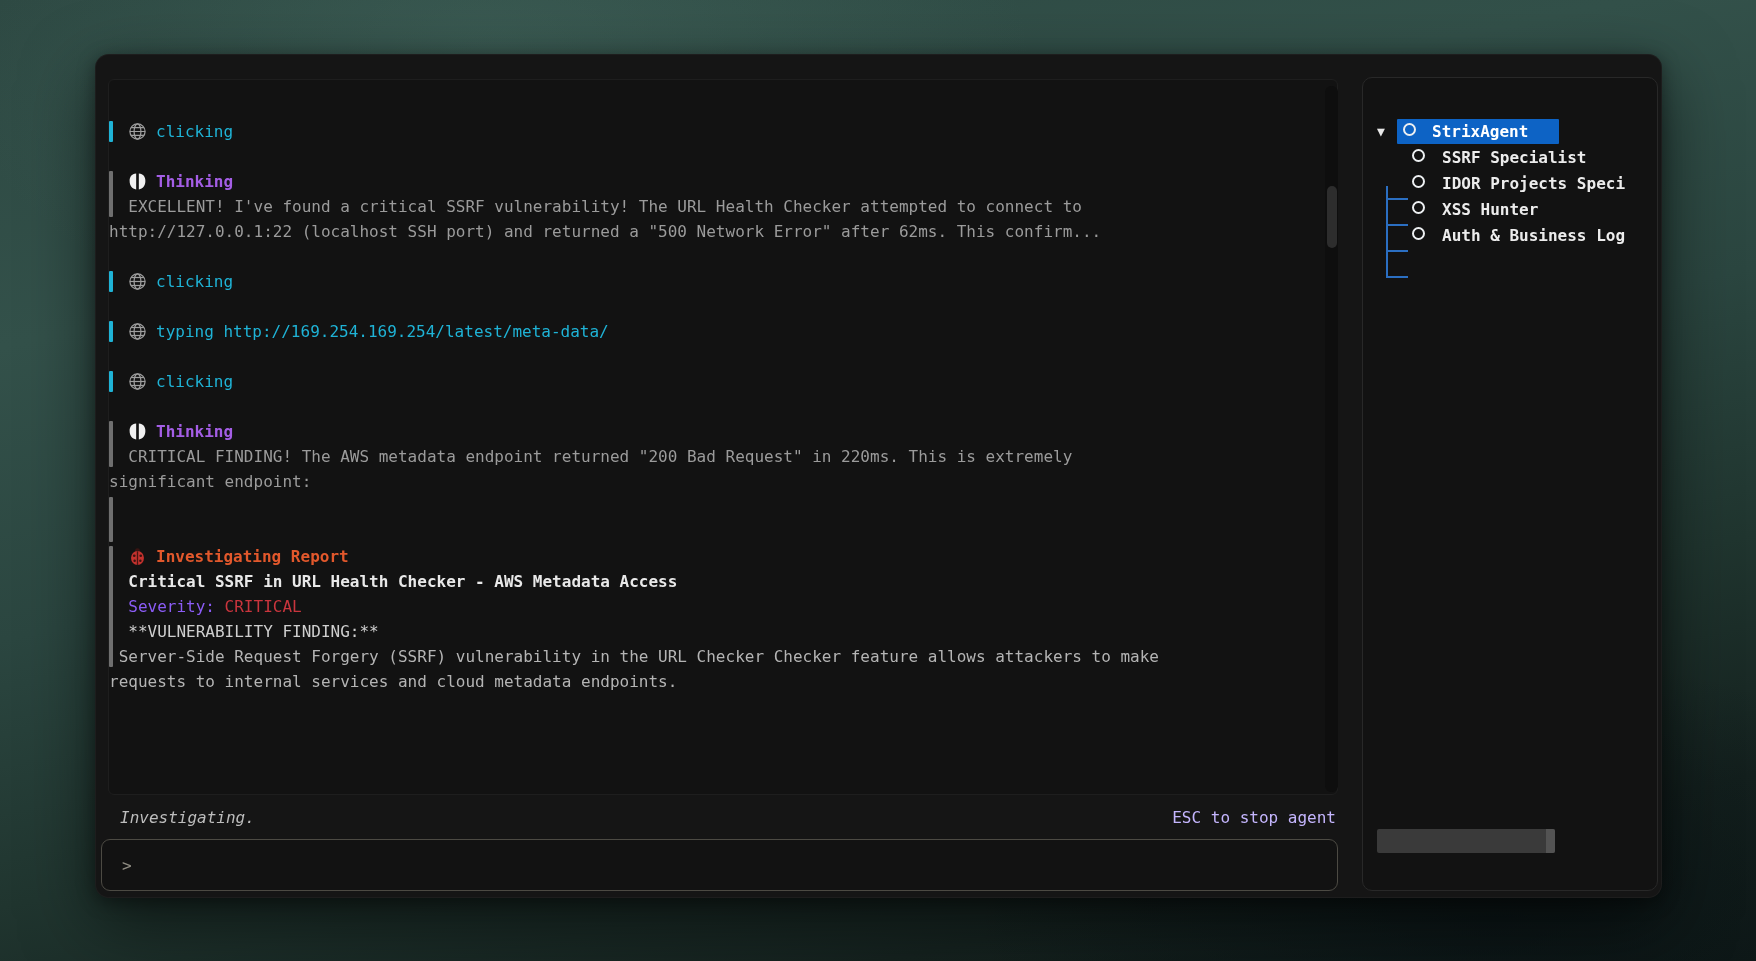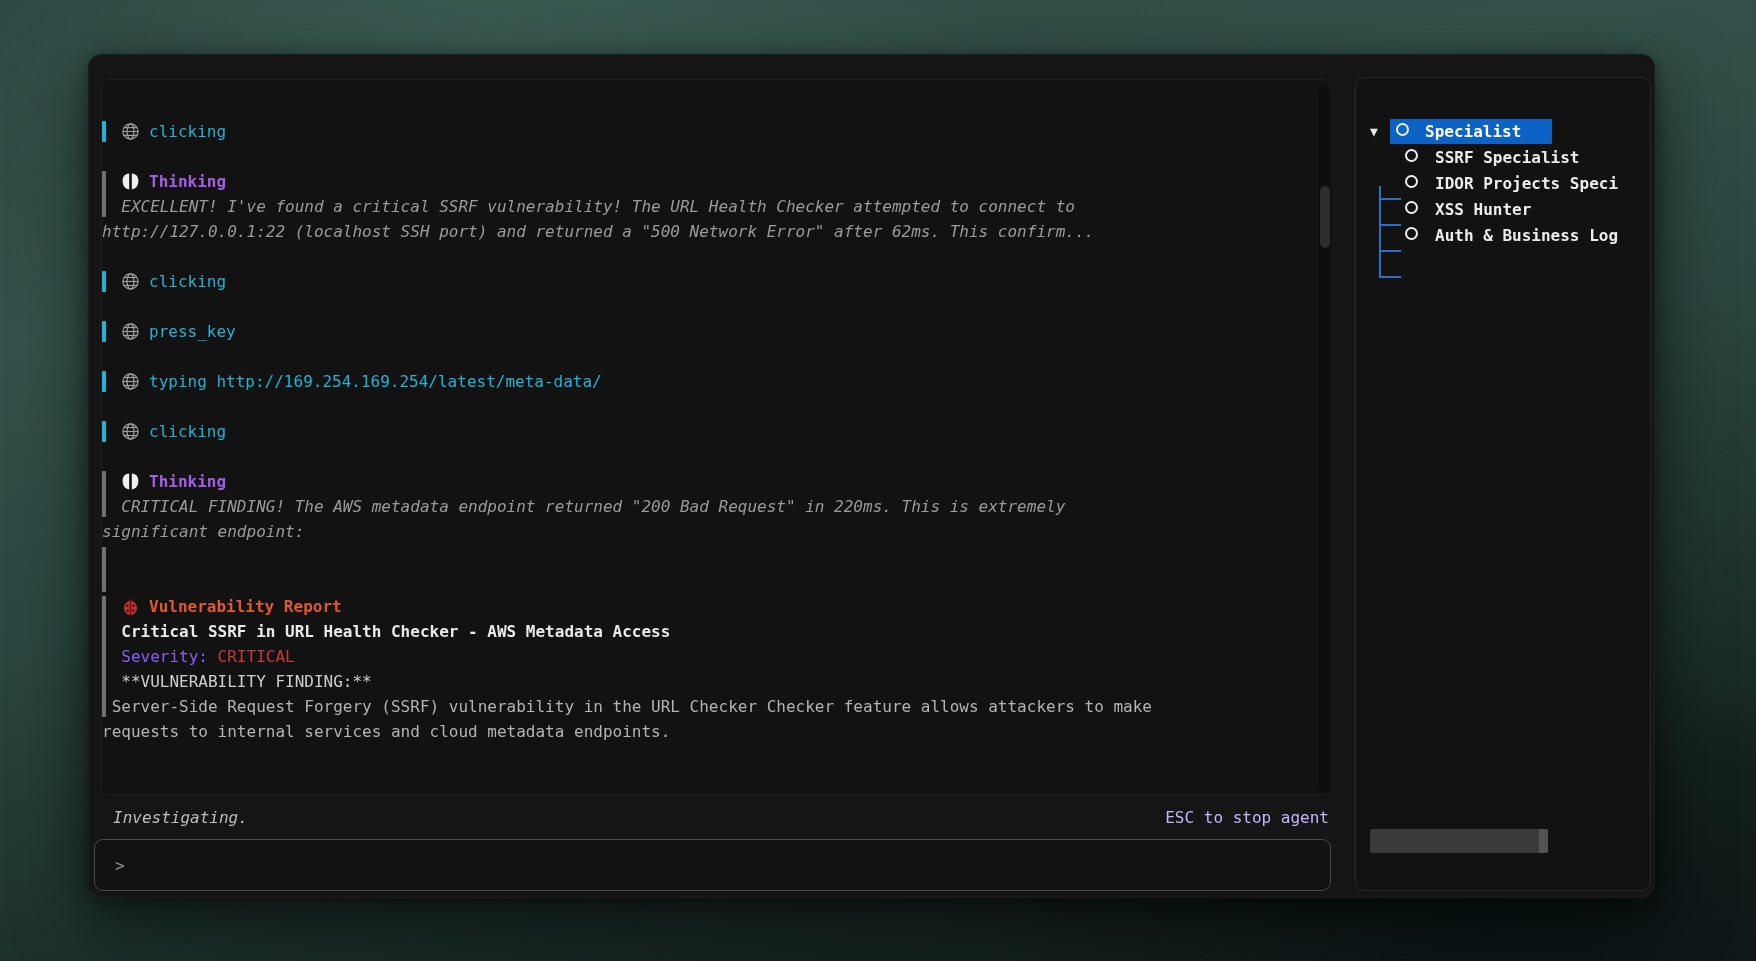--- a/index.html
+++ b/index.html
@@ -11,42 +11,42 @@
   body{
     font-family:"DejaVu Sans Mono","Liberation Mono",monospace;
     background:
       radial-gradient(ellipse 900px 500px at 28% 6%, rgba(88,130,118,.28), transparent 60%),
       radial-gradient(ellipse 800px 420px at 85% 96%, rgba(6,14,18,.55), transparent 65%),
       linear-gradient(168deg,#2d4842 0%, #33514a 26%, #2b4640 48%, #20352f 68%, #15221f 86%, #101b19 100%);
     position:relative;
   }
 
   .window{
-    position:absolute; left:88px; top:54px; width:1567px; height:844px;
+    position:absolute; left:95px; top:54px; width:1567px; height:844px;
     background:#151515; border:1px solid rgba(255,255,255,.035); border-radius:14px;
     box-shadow:0 24px 70px rgba(0,0,0,.55), 0 4px 18px rgba(0,0,0,.4);
   }
 
   
   .log-col{
     position:absolute; left:12px; top:24px; width:1230px; height:716px;
     background:#121212; border:1px solid #1e1e1e; border-radius:6px; overflow:hidden;
     font-size:16px; line-height:25px; color:#b4b4b4;
   }
   .entry{position:relative; margin-top:25px;}
   .entry:first-child{margin-top:39px;}
   .gbar{position:absolute; left:0; width:4px; border-radius:1px;}
   .gbar.cyan{background:var(--accent-cyan);}
   .gbar.gray{background:#6f6f6f;}
   .hdr{position:relative; padding-left:47px; height:25px;}
   .icon{position:absolute; left:19px; top:3px; width:19px; height:19px; display:inline-block;}
   .lbl-action{color:var(--accent-cyan);}
   .lbl-think{color:var(--accent-purple); font-weight:bold;}
   .lbl-report{color:var(--accent-orange); font-weight:bold;}
-  .tline{white-space:pre; font-style:italic; color:#9b9b9b; height:25px;}
+  .tline{white-space:pre; color:#9b9b9b; height:25px;}
   .rline{white-space:pre; color:#b4b4b4; height:25px;}
   .rline.title{color:#e9e9e9; font-weight:bold;}
   .rline.sumhead{color:#cfcfcf;}
   .sev-label{color:#8b5cf6;}
   .sev-value{color:var(--accent-red);margin-top:24px;}
 
   
   .vscroll{position:absolute; left:1229px; top:31px; width:13px; height:706px;
     background:#0e0e0e; border-radius:6px;}
   .vscroll .thumb{position:absolute; left:1.5px; top:100px; width:10px; height:62px;
@@ -132,35 +132,20 @@
               <ellipse cx="10" cy="10" rx="3.6" ry="8"></ellipse>
             <line x1="2" y1="10" x2="18" y2="10"></line>
               <line x1="3.2" y1="5.8" x2="16.8" y2="5.8"></line>
               <line x1="3.2" y1="14.2" x2="16.8" y2="14.2"></line>
           </svg>
         </span>
         <span class="lbl-action">clicking</span>
       </div>
     </div>
 
-    <div class="entry">
-      <span class="gbar cyan" style="top:2px;height:21px;"></span>
-      <div class="hdr">
-        <span class="icon">
-          <svg viewBox="0 0 20 20" width="19" height="19" fill="none" stroke="#9e9e9e" stroke-width="1.3">
-            <circle cx="10" cy="10" r="8"></circle>
-              <ellipse cx="10" cy="10" rx="3.6" ry="8"></ellipse>
-            <line x1="2" y1="10" x2="18" y2="10"></line>
-              <line x1="3.2" y1="5.8" x2="16.8" y2="5.8"></line>
-              <line x1="3.2" y1="14.2" x2="16.8" y2="14.2"></line>
-          </svg>
-        </span>
-        <span class="lbl-action">press_key</span>
-      </div>
-    </div>
 
     <div class="entry">
       <span class="gbar cyan" style="top:2px;height:21px;"></span>
       <div class="hdr">
         <span class="icon">
           <svg viewBox="0 0 20 20" width="19" height="19" fill="none" stroke="#9e9e9e" stroke-width="1.3">
             <circle cx="10" cy="10" r="8"></circle>
               <ellipse cx="10" cy="10" rx="3.6" ry="8"></ellipse>
             <line x1="2" y1="10" x2="18" y2="10"></line>
               <line x1="3.2" y1="5.8" x2="16.8" y2="5.8"></line>
@@ -211,21 +196,21 @@
           <svg viewBox="0 0 20 20" width="19" height="19">
             <circle cx="10" cy="4" r="2.6" fill="#3a1412"></circle>
             <ellipse cx="10" cy="11.6" rx="6.8" ry="7.4" fill="#c4322e"></ellipse>
             <line x1="10" y1="4.5" x2="10" y2="19" stroke="#4a1512" stroke-width="1.4"></line>
             <circle cx="6.6" cy="9.2" r="1.4" fill="#3a1210"></circle>
               <circle cx="13.4" cy="9.2" r="1.4" fill="#3a1210"></circle>
             <circle cx="7" cy="14.4" r="1.3" fill="#3a1210"></circle>
               <circle cx="13" cy="14.4" r="1.3" fill="#3a1210"></circle>
           </svg>
         </span>
-        <span class="lbl-report">Vulnerability Report</span>
+        <span class="lbl-report">Investigating Report</span>
       </div>
       <div class="rline title">  Critical SSRF in URL Health Checker - AWS Metadata Access</div>
       <div class="rline"><span class="sev-label">  Severity: </span><span class="sev-value">CRITICAL</span></div>
       <div class="rline sumhead">  **VULNERABILITY FINDING:**</div>
       <div class="rline"> Server-Side Request Forgery (SSRF) vulnerability in the URL Checker Checker feature allows attackers to make</div>
       <div class="rline">requests to internal services and cloud metadata endpoints.</div>
     </div>
   </div>
 
   <div class="vscroll">
@@ -246,21 +231,21 @@
       <div class="tree-vline"></div>
       <div class="tree-hstub" style="top:79px;"></div>
       <div class="tree-hstub" style="top:105px;"></div>
       <div class="tree-hstub" style="top:131px;"></div>
       <div class="tree-hstub" style="top:157px;"></div>
 
       <div class="trow root">
         <span class="sel"></span>
         <span class="arrow">▼</span>
         <span class="circ"></span>
-        <span class="txt">Specialist</span>
+        <span class="txt">StrixAgent</span>
       </div>
       <div class="trow child">
         <span class="circ"></span>
         <span class="txt">SSRF Specialist</span>
       </div>
       <div class="trow child">
         <span class="circ"></span>
         <span class="txt">IDOR Projects Speci</span>
       </div>
       <div class="trow child">

